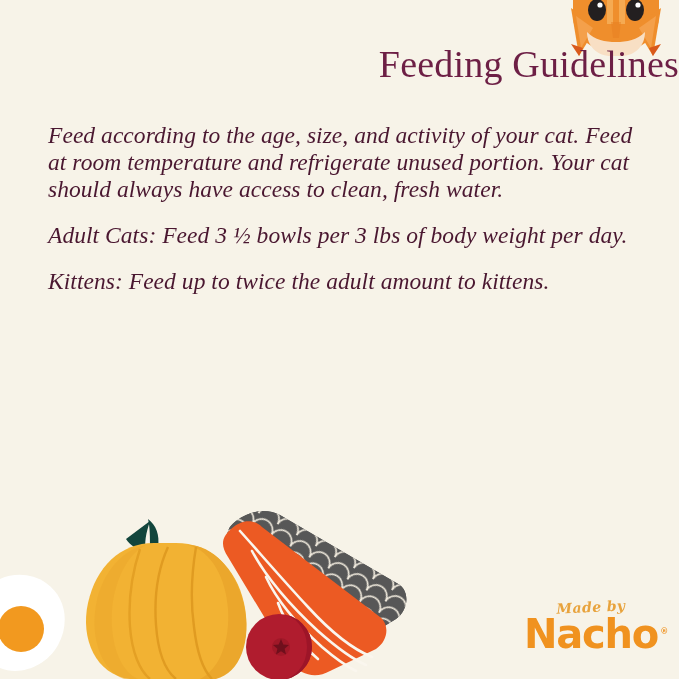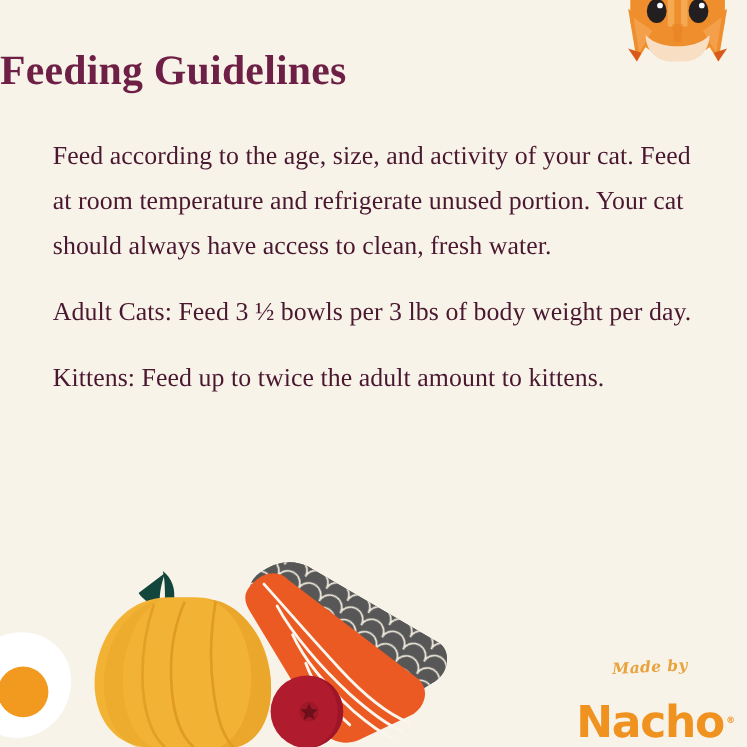--- a/index.html
+++ b/index.html
@@ -31,41 +31,42 @@
     pointer-events: none;
   }
   #cat-peek svg { display: block; }
 
   
   #page-title {
     position: absolute;
     top: 41px;
     left: 0;
     width: 679px;
-    text-align: left;
+    text-align: right;
     font-size: 38px;
     line-height: 46px;
     color: #6d1f45;
     letter-spacing: 0.2px;
-    font-weight: 700;
+    font-weight: 400;
   }
 
   
   #guidelines-body {
     position: absolute;
     top: 122px;
     left: 48px;
     width: 590px;
     color: #4a1730;
   }
   .para {
     font-size: 23.5px;
-    line-height: 41px;
+    line-height: 27px;
     margin: 0 0 19px 0;
     letter-spacing: 0.05px;
+    font-style: italic;
   }
   .para:last-child { margin-bottom: 0; }
 
   
   #food-illustration {
     position: absolute;
     left: 0;
     bottom: 0;
     width: 420px;
     height: 180px;
@@ -93,21 +94,20 @@
   }
   #brand-wordmark {
     font-family: "DejaVu Sans", sans-serif;
     font-weight: bold;
     font-size: 40px;
     line-height: 42px;
     color: #f0921f;
     letter-spacing: -1.2px;
     position: relative;
     display: inline-block;
-    margin-top: 23px;
   }
   #brand-registered {
     font-family: "DejaVu Sans", sans-serif;
     font-size: 8px;
     color: #f0921f;
     position: absolute;
     right: -9px;
     bottom: 2px;
   }
 </style>

